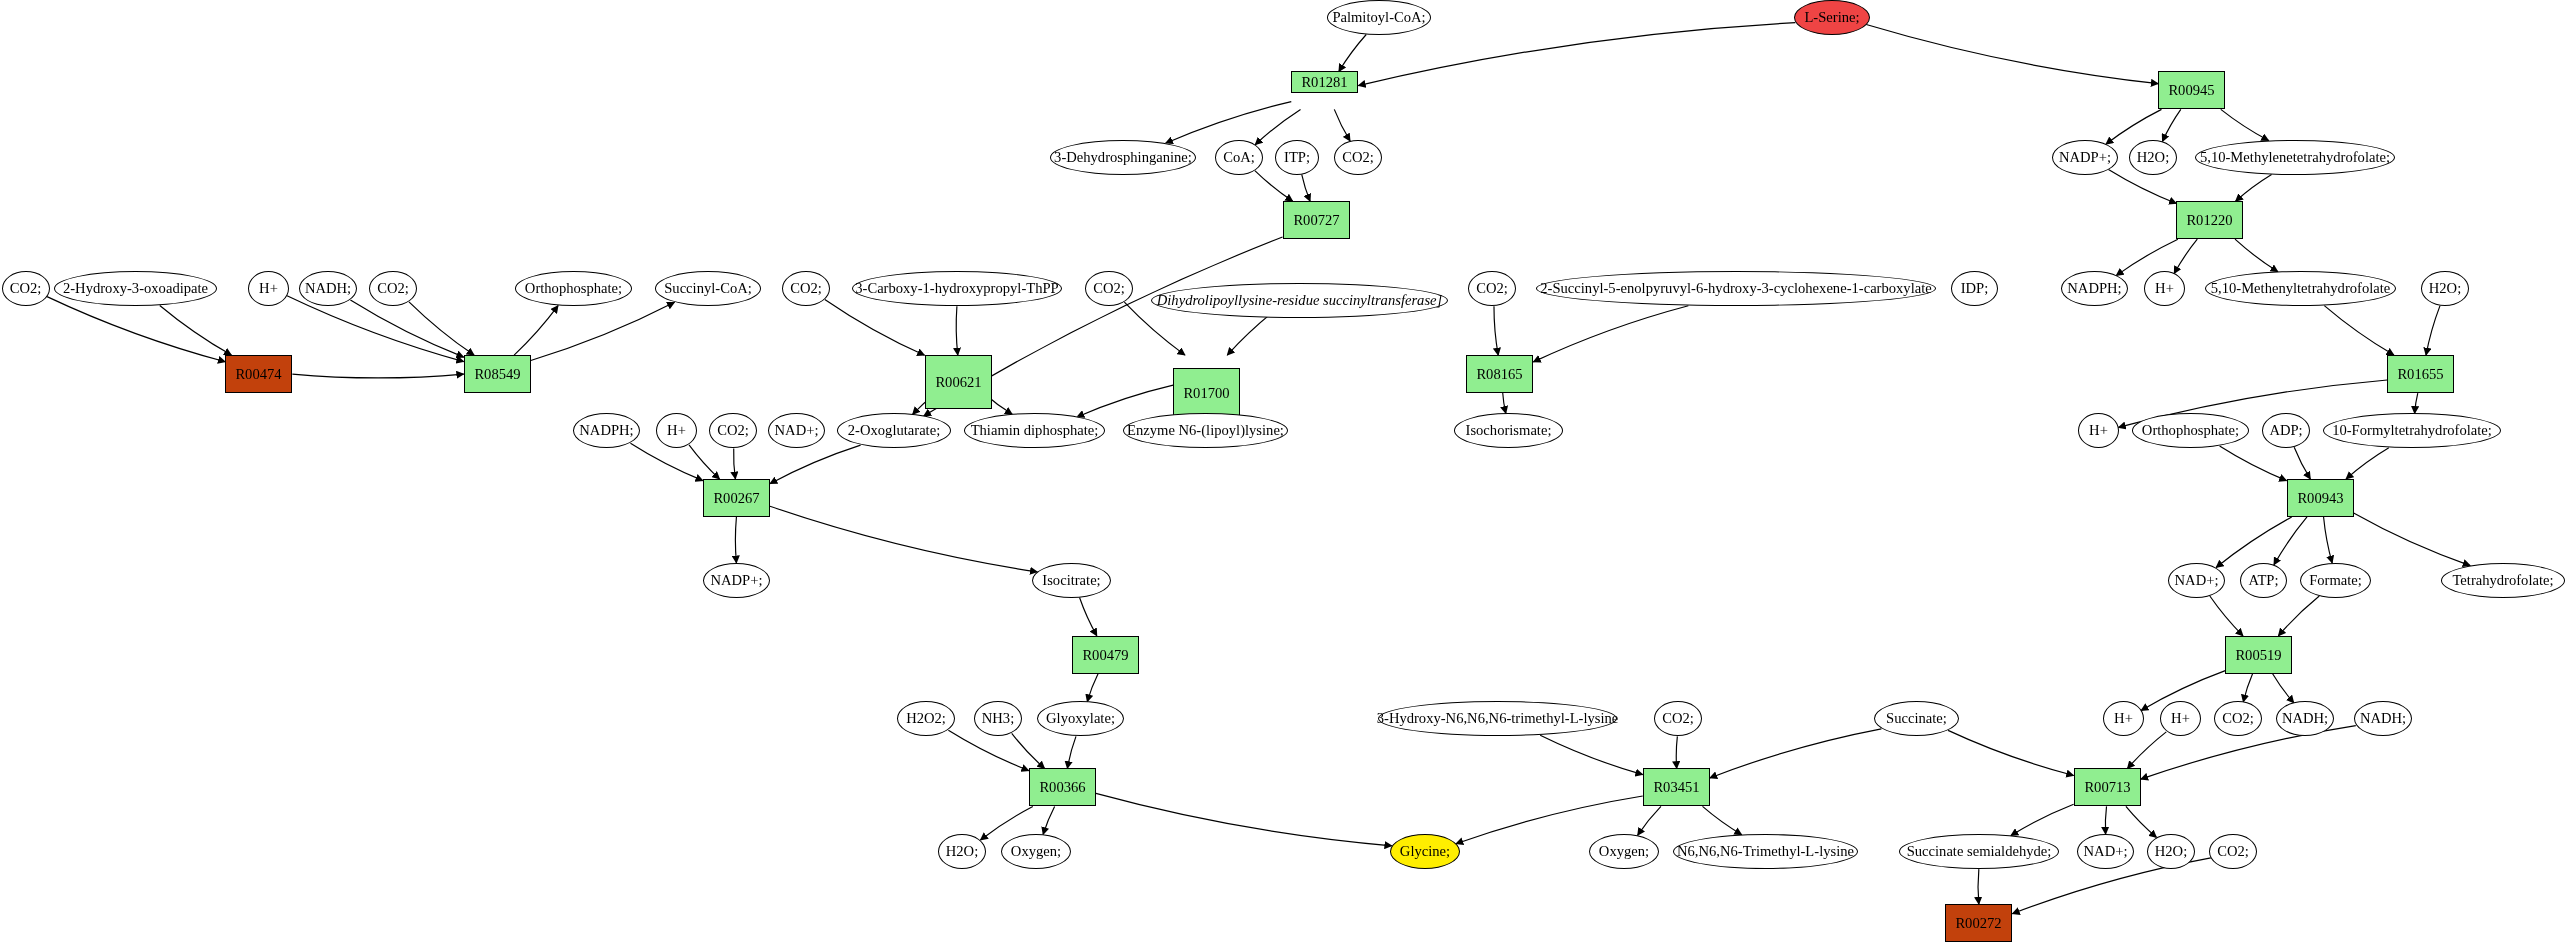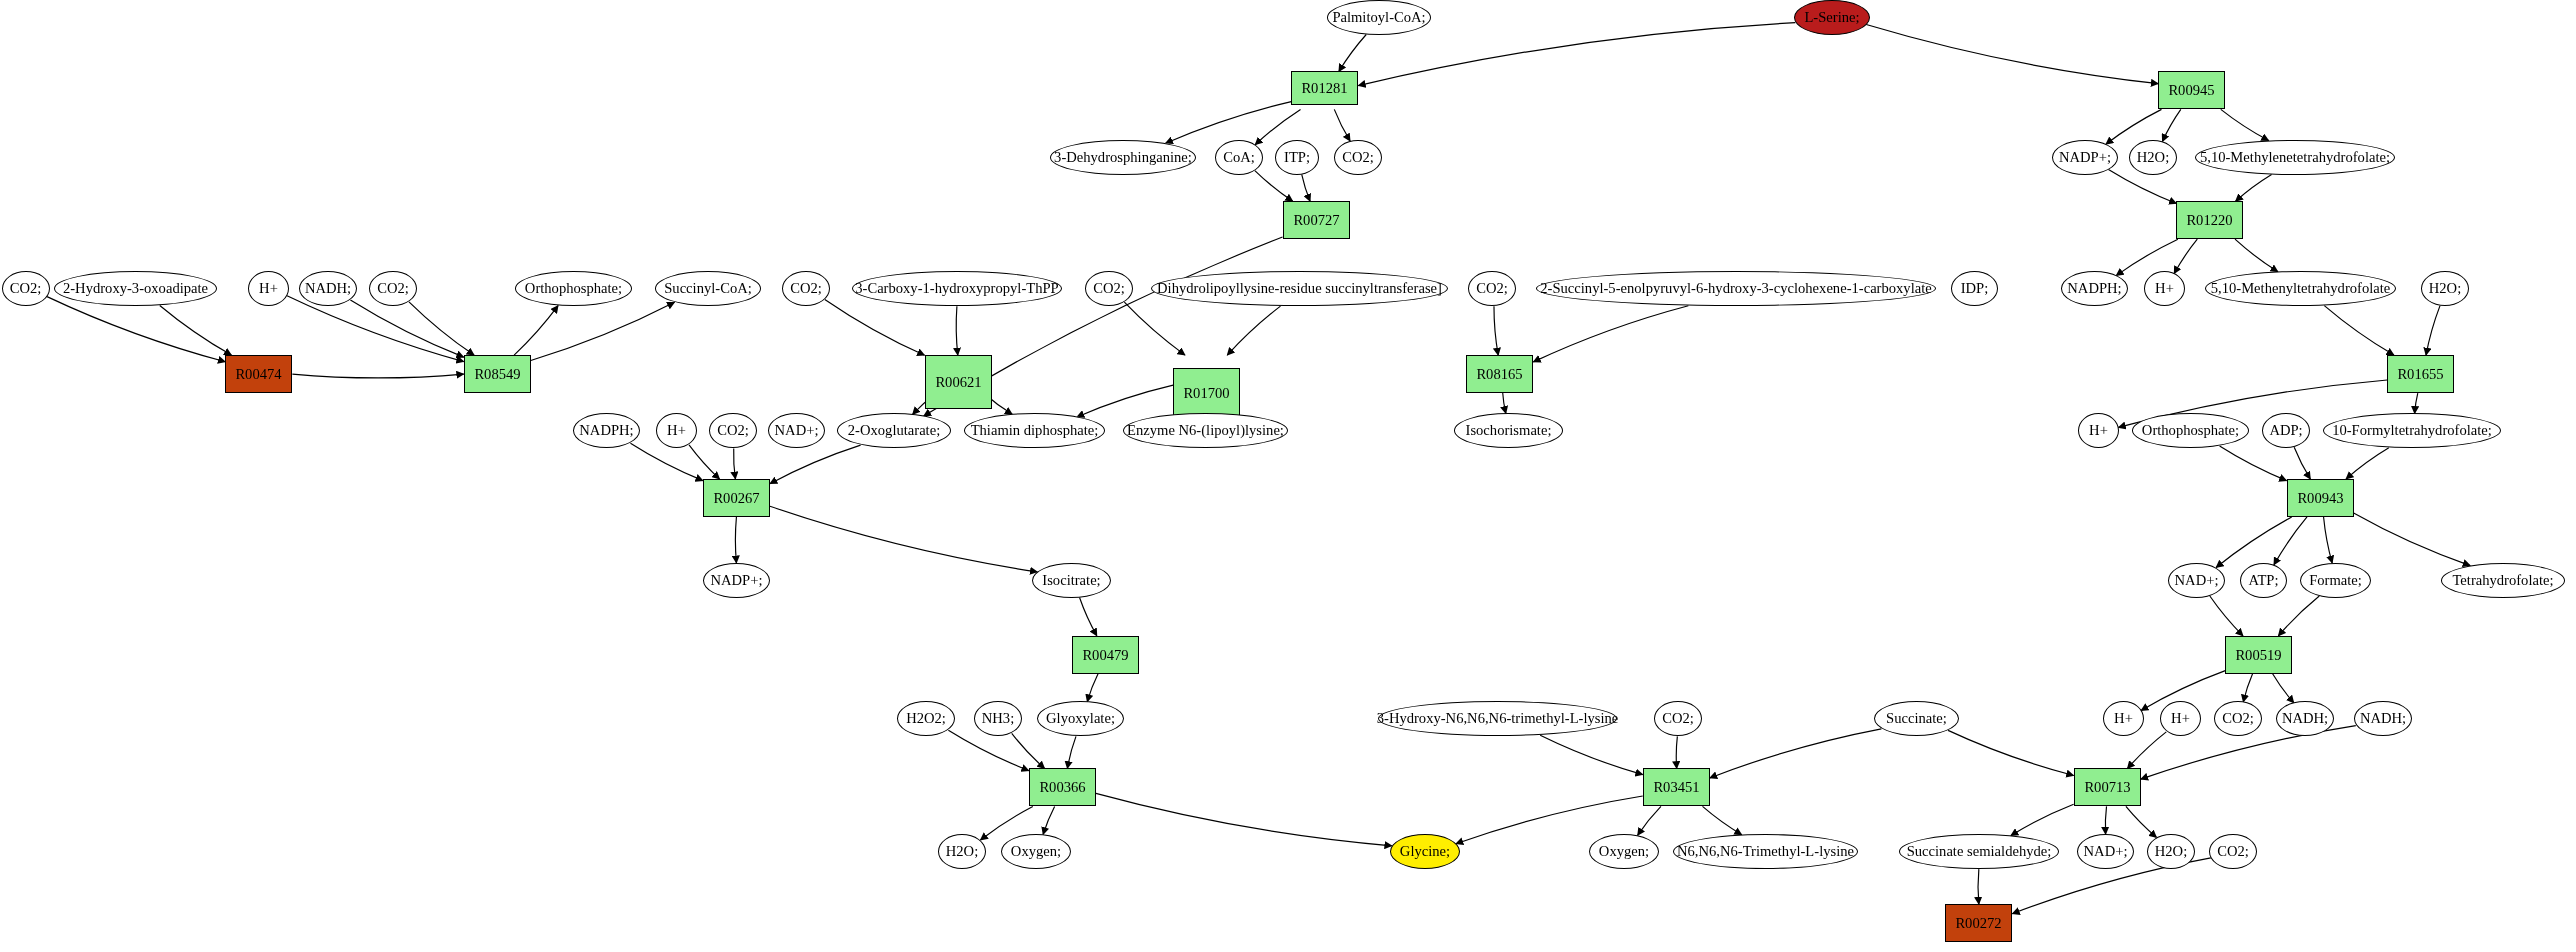--- a/index.html
+++ b/index.html
@@ -22,21 +22,21 @@
     color:#000;
     white-space:nowrap;
     line-height:1;
   }
   .compound{
     border:1.1px solid #000;
     border-radius:50%;
     background:#ffffff;
     font-size:14.6px;
   }
-  .compound.highlight-green{background:#b91c1c;}
+  .compound.highlight-green{background:#ef4444;}
   .compound.highlight-yellow{background:#ffee00;}
   .reaction{
     border:1.1px solid #000;
     background:#90ee90;
     font-size:14.6px;
     border-radius:0;
   }
   .reaction.blue{background:#c2410c;}
 </style>
 </head>
@@ -128,42 +128,42 @@
         <path d="M 2278.0 1106.0 Q 2260.2 1124.4 2246.0 1145.7" marker-end="url(#arrow)"></path>
         <path d="M 2335.0 1106.0 Q 2360.2 1127.8 2388.8 1144.8" marker-end="url(#arrow)"></path>
         <path d="M 2253.0 1091.7 Q 2121.9 1112.9 1996.8 1157.1" marker-end="url(#arrow)"></path>
         <path d="M 401.0 513.0 Q 518.5 523.6 636.0 513.0" marker-end="url(#arrow)"></path>
         <path d="M 1759.0 325.0 Q 1501.9 425.6 1266.9 570.6" marker-end="url(#arrow)"></path>
       </g>
   </svg>
   <div id="node-layer">
       <div class="node compound" style="left: 1327px; top: 0px; width: 104px; height: 35px;">Palmitoyl-CoA;</div>
       <div class="node compound highlight-green" style="left: 1794px; top: 0px; width: 76px; height: 35px;">L-Serine;</div>
-      <div class="node reaction" style="left: 1291px; top: 71px; width: 67px; height: 34px;">R01281</div>
+      <div class="node reaction" style="left: 1291px; top: 71px; width: 67px; height: 22px;">R01281</div>
       <div class="node reaction" style="left: 2158px; top: 71px; width: 67px; height: 38px;">R00945</div>
       <div class="node compound" style="left: 1050px; top: 140px; width: 146px; height: 35px;">3-Dehydrosphinganine;</div>
       <div class="node compound" style="left: 1215px; top: 140px; width: 48px; height: 35px;">CoA;</div>
       <div class="node compound" style="left: 1275px; top: 140px; width: 44px; height: 35px;">ITP;</div>
       <div class="node compound" style="left: 1334px; top: 140px; width: 48px; height: 35px;">CO2;</div>
       <div class="node compound" style="left: 2052px; top: 140px; width: 66px; height: 35px;">NADP+;</div>
       <div class="node compound" style="left: 2129px; top: 140px; width: 48px; height: 35px;">H2O;</div>
       <div class="node compound" style="left: 2195px; top: 140px; width: 200px; height: 35px;">5,10-Methylenetetrahydrofolate;</div>
       <div class="node reaction" style="left: 1283px; top: 201px; width: 67px; height: 38px;">R00727</div>
       <div class="node reaction" style="left: 2176px; top: 201px; width: 67px; height: 38px;">R01220</div>
       <div class="node compound" style="left: 1.5px; top: 271px; width: 48px; height: 35px;">CO2;</div>
       <div class="node compound" style="left: 54px; top: 271px; width: 163px; height: 35px;">2-Hydroxy-3-oxoadipate</div>
       <div class="node compound" style="left: 248px; top: 271px; width: 41px; height: 35px;">H+</div>
       <div class="node compound" style="left: 299px; top: 271px; width: 58px; height: 35px;">NADH;</div>
       <div class="node compound" style="left: 369px; top: 271px; width: 48px; height: 35px;">CO2;</div>
       <div class="node compound" style="left: 515px; top: 271px; width: 117px; height: 35px;">Orthophosphate;</div>
       <div class="node compound" style="left: 655px; top: 271px; width: 106px; height: 35px;">Succinyl-CoA;</div>
       <div class="node compound" style="left: 782px; top: 271px; width: 48px; height: 35px;">CO2;</div>
       <div class="node compound" style="left: 852px; top: 271px; width: 210px; height: 35px;">3-Carboxy-1-hydroxypropyl-ThPP</div>
       <div class="node compound" style="left: 1085px; top: 271px; width: 48px; height: 35px;">CO2;</div>
-      <div class="node compound" style="left: 1151px; top: 271px; width: 297px; height: 35px;">Dihydrolipoyllysine-residue succinyltransferase]</div>
+      <div class="node compound" style="left: 1151px; top: 283px; width: 297px; height: 35px; font-style: italic;">Dihydrolipoyllysine-residue succinyltransferase]</div>
       <div class="node compound" style="left: 1468px; top: 271px; width: 48px; height: 35px;">CO2;</div>
       <div class="node compound" style="left: 1536px; top: 271px; width: 400px; height: 35px;">2-Succinyl-5-enolpyruvyl-6-hydroxy-3-cyclohexene-1-carboxylate</div>
       <div class="node compound" style="left: 1951px; top: 271px; width: 47px; height: 35px;">IDP;</div>
       <div class="node compound" style="left: 2061px; top: 271px; width: 67px; height: 35px;">NADPH;</div>
       <div class="node compound" style="left: 2144px; top: 271px; width: 41px; height: 35px;">H+</div>
       <div class="node compound" style="left: 2205px; top: 271px; width: 191px; height: 35px;">5,10-Methenyltetrahydrofolate</div>
       <div class="node compound" style="left: 2421px; top: 271px; width: 48px; height: 35px;">H2O;</div>
       <div class="node reaction blue" style="left: 225px; top: 355px; width: 67px; height: 38px;">R00474</div>
       <div class="node reaction" style="left: 464px; top: 355px; width: 67px; height: 38px;">R08549</div>
       <div class="node reaction" style="left: 925px; top: 355px; width: 67px; height: 54px;">R00621</div>

